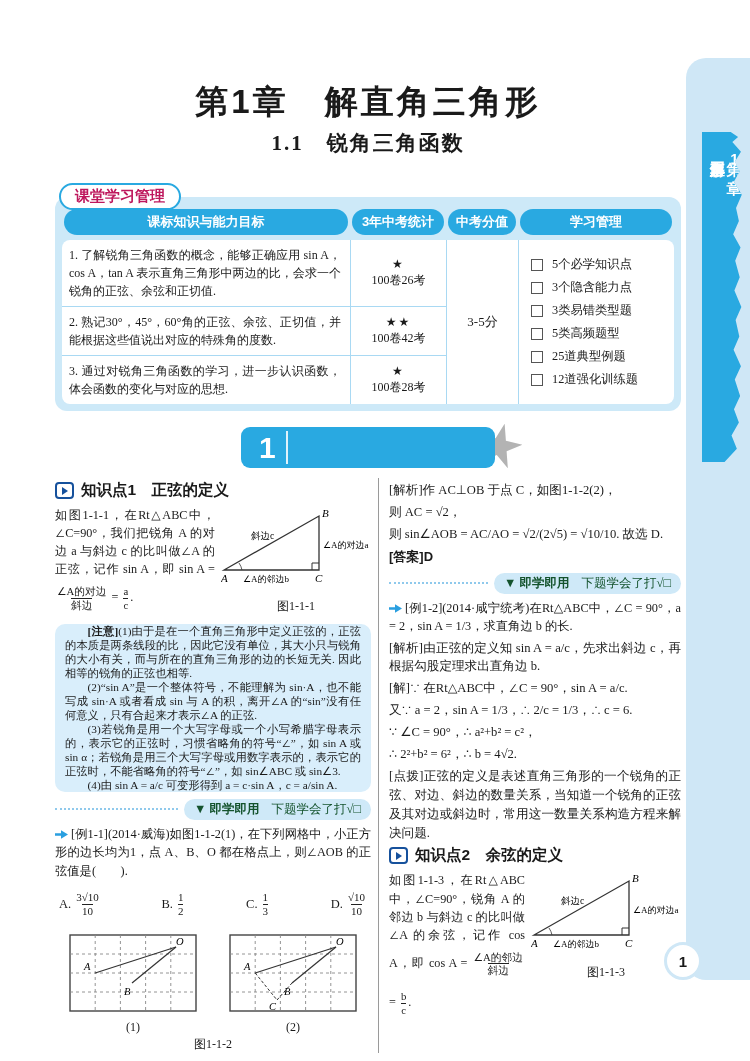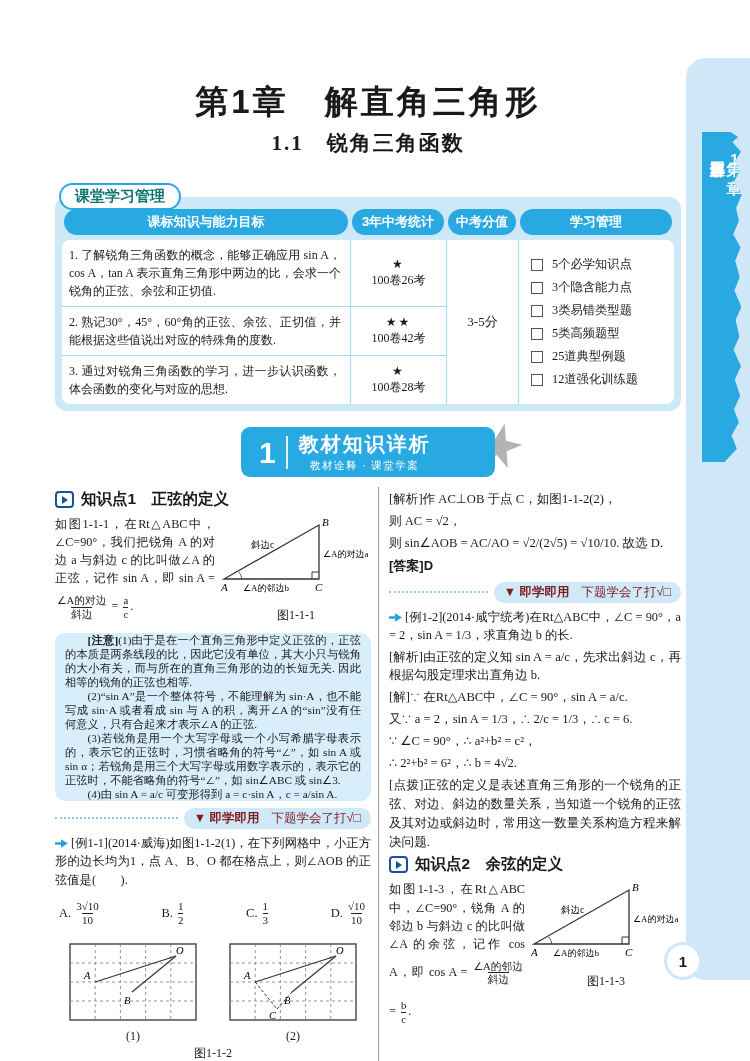--- a/index.html
+++ b/index.html
@@ -20,21 +20,21 @@
     background:#fff;border:3px solid #cfe7f6;display:flex;align-items:center;justify-content:center;
     font-family:"Liberation Sans",sans-serif;font-weight:bold;font-size:15px;z-index:3;}
   
   .content{position:absolute;left:55px;top:0;width:626px;}
   h1.chapter{margin:80px 0 4px;text-align:center;font-family:"Liberation Sans",sans-serif;
     font-size:33px;letter-spacing:3px;font-weight:bold;}
   h2.section{margin:2px 0 0;text-align:center;font-size:21px;font-weight:bold;letter-spacing:2px;}
   
   .mgmt{position:relative;margin-top:40px;background:#cde9f8;border-radius:12px;padding:12px 7px 7px;}
   .mgmt-label{position:absolute;top:-14px;left:4px;background:#fff;border:2px solid #29a9e1;
-    border-radius:15px;padding:2px 14px;color:#0f766e;font-family:"Liberation Sans",sans-serif;
+    border-radius:15px;padding:2px 14px;color:#be185d;font-family:"Liberation Sans",sans-serif;
     font-weight:bold;font-size:15px;}
   .grid4{display:grid;grid-template-columns:288px 96px 72px 1fr;}
   .tbl-head .hcell{background:#29a9e1;color:#fff;border-radius:14px;height:26px;margin:0 2px 5px;
     display:flex;align-items:center;justify-content:center;
     font-family:"Liberation Sans",sans-serif;font-weight:bold;font-size:13px;}
   .tbl-body{background:#fff;border-radius:8px;overflow:hidden;}
   .tbl-body .obj{grid-column:1;padding:6px 9px 6px 7px;font-size:12px;line-height:1.5;
     border-bottom:1.5px solid #a9d9f3;text-align:justify;}
   .tbl-body .obj.last{border-bottom:none;}
   .tbl-body .stat{grid-column:2;border-left:1.5px solid #a9d9f3;border-bottom:1.5px solid #a9d9f3;
@@ -73,22 +73,22 @@
   .fig-cap{font-size:12px;margin-top:1px;}
   .frac{display:inline-flex;flex-direction:column;align-items:center;vertical-align:middle;
     font-size:0.88em;line-height:1.15;margin:7px 2px;}
   .frac .den{border-top:1px solid #222;}
   .note{clear:both;background:#d9eefb;border-radius:10px;padding:0 10px;margin-top:6px;
     font-size:11.3px;line-height:1.24;}
   .note p{margin:0;text-indent:2em;text-align:justify;}
   .note .lbl{font-weight:bold;}
   .apply{display:flex;align-items:center;margin:7px 0 5px;}
   .apply .dots{flex:1;border-top:2px dotted #8fc9ec;margin-right:6px;}
-  .apply .pill{background:#cfe9f8;border-radius:12px;padding:2px 10px;color:#7f1d1d;
-    font-family:Liberation Sans, sans-serif;font-size:12.5px;display:flex;gap:12px;white-space:nowrap;}
+  .apply .pill{background:#cfe9f8;border-radius:12px;padding:2px 10px;color:#14532d;
+    font-family:Liberation Serif, serif;font-size:12.5px;display:flex;gap:12px;white-space:nowrap;}
   .apply .pill b{font-weight:bold;}
   .ex-title{font-size:12.3px;line-height:1.5;margin:2px 0;text-align:justify;}
   .ptr{display:inline-block;vertical-align:-1px;margin-right:3px;}
   .opts{display:flex;justify-content:space-between;align-items:center;padding:2px 4px;font-size:12.5px;}
   .opt{display:flex;align-items:center;gap:3px;}
   .fig-grids{text-align:center;margin-top:4px;}
   .grids-row{display:flex;justify-content:center;gap:22px;}
   .gwrap{text-align:center;}
   .gsub{font-size:12px;margin-top:0;}
   .line{font-size:12.6px;line-height:1.5;margin:3px 0;text-align:justify;}
@@ -166,24 +166,20 @@
         <span class="stars">★</span>
         <span>100卷28考</span>
       </div>
     </div>
   </div>
 
   <div class="banner">
     <span class="star">★</span>
     <div class="banner-box">
       <span class="banner-num">1</span>
-      <span class="banner-titles">
-        <span class="banner-title">教材知识详析</span>
-        <span class="banner-sub">教材诠释 · 课堂学案</span>
-      </span>
     </div>
   </div>
 
   <div class="cols">
 
     <div class="col-l">
       <h3 class="kp">
         <span class="play">
             <i></i>
           </span>

